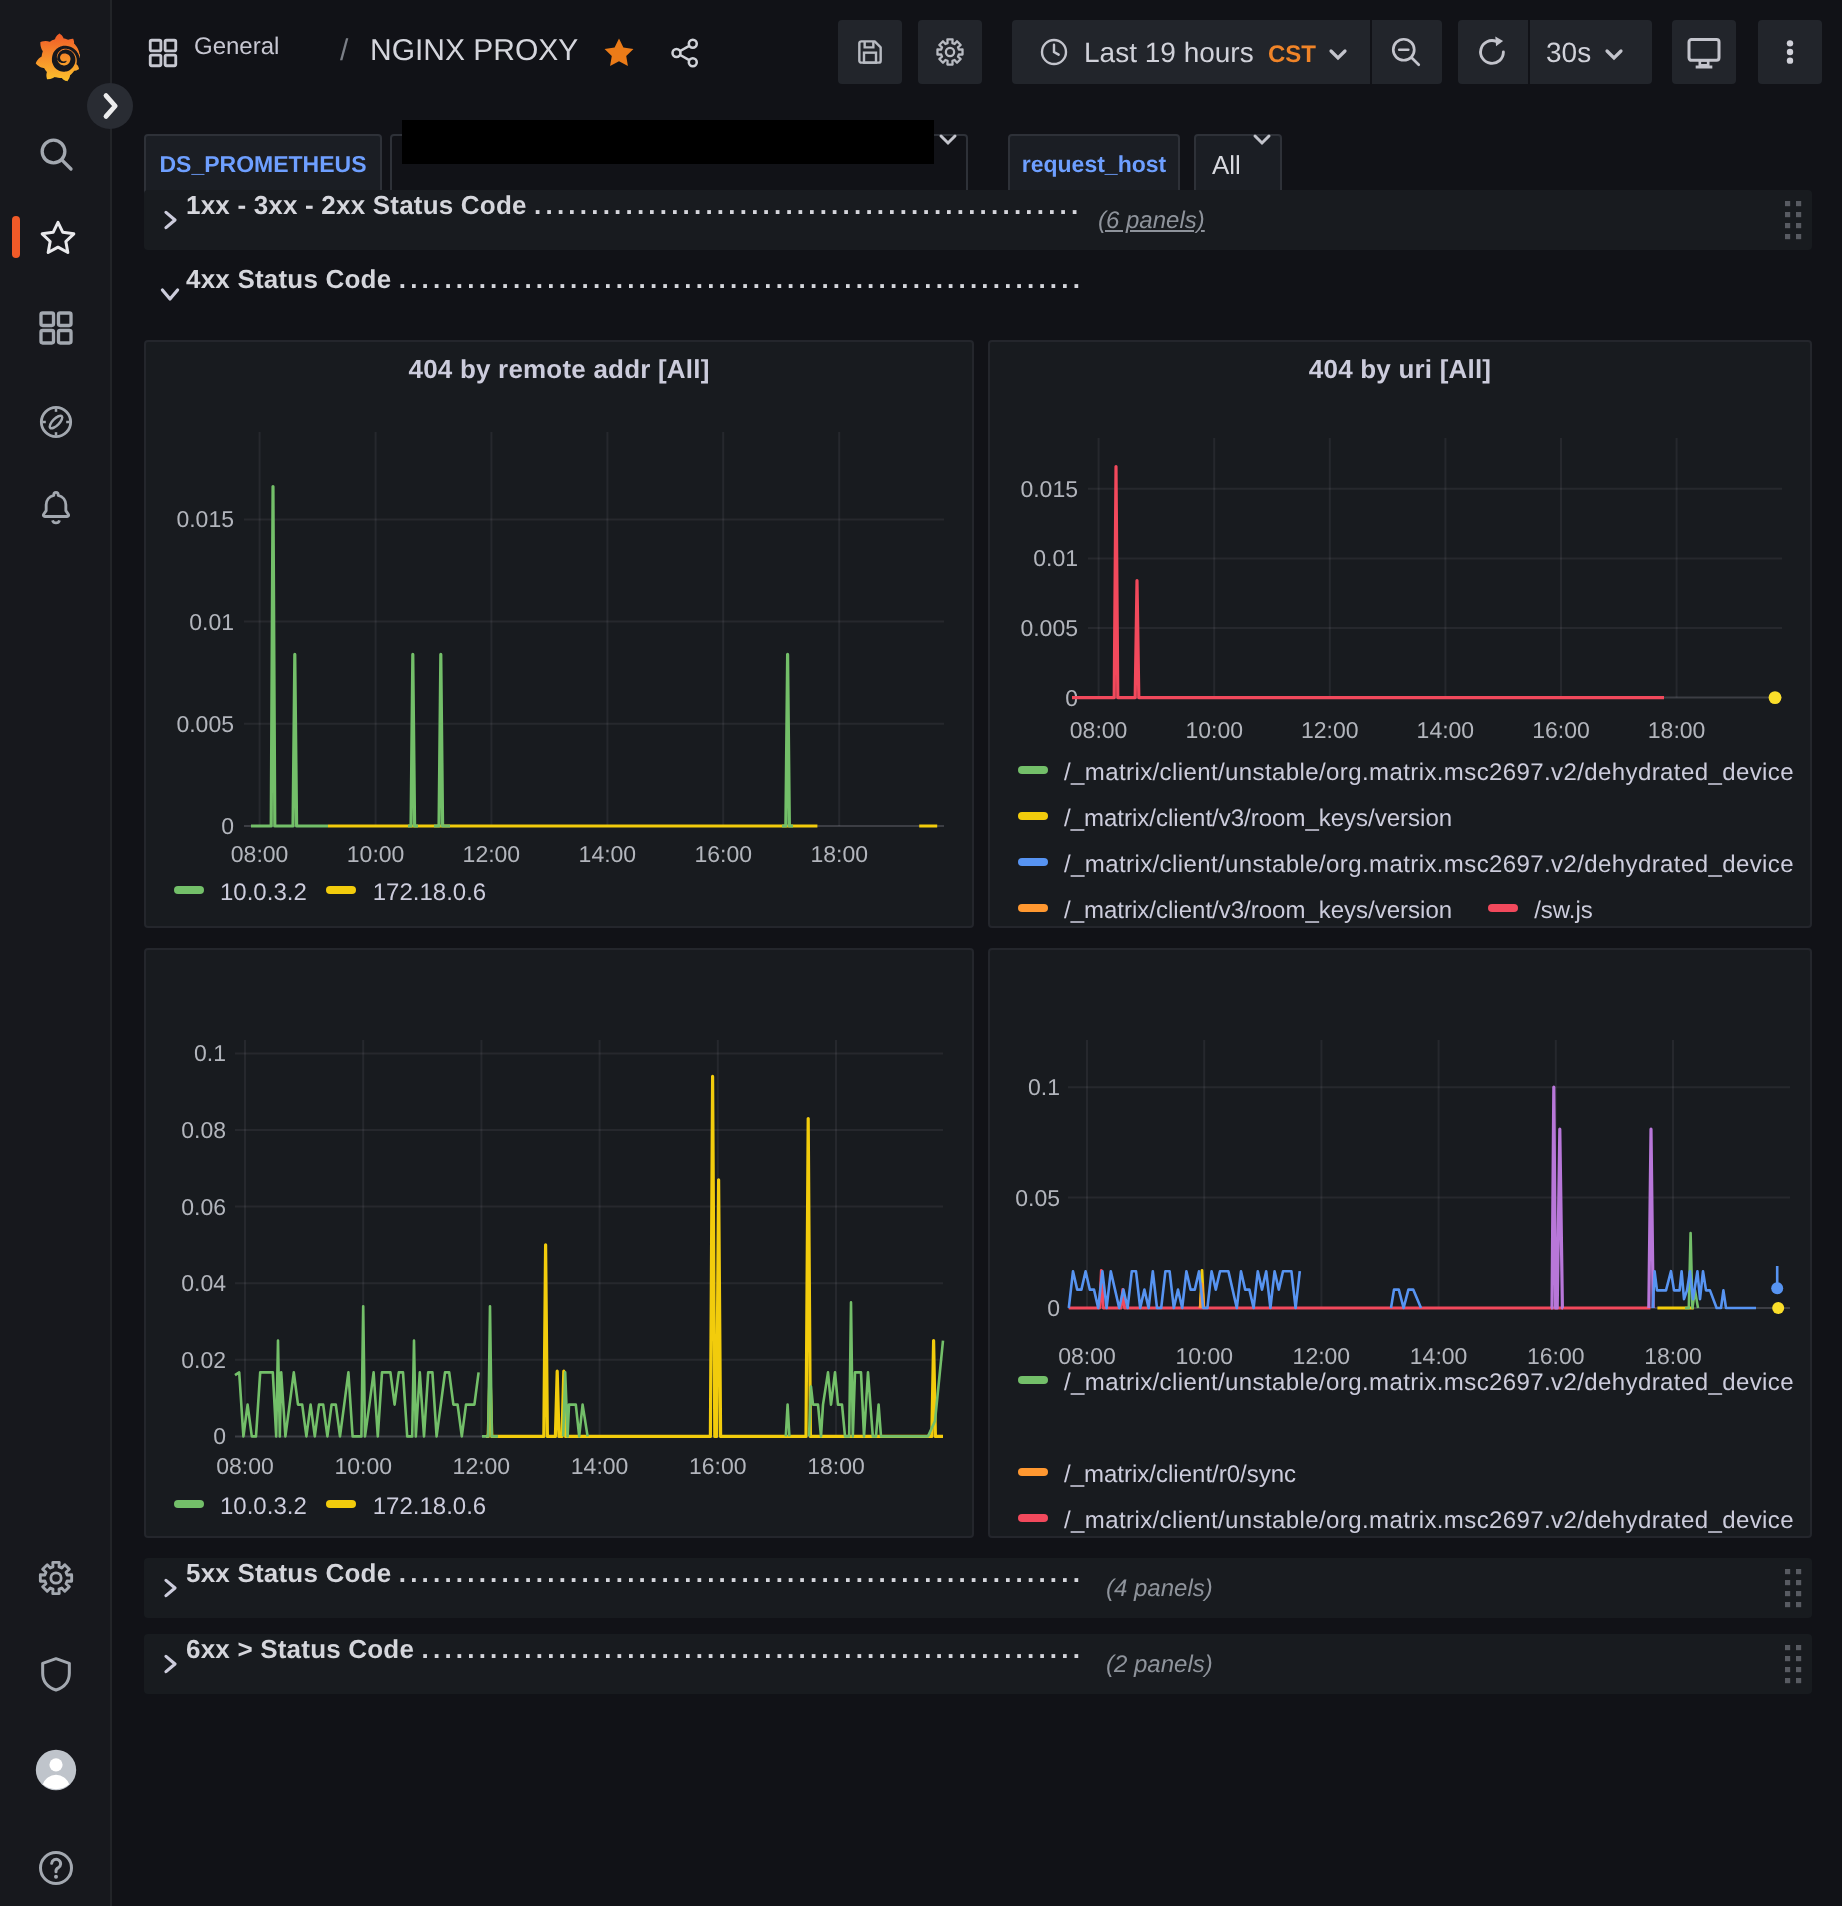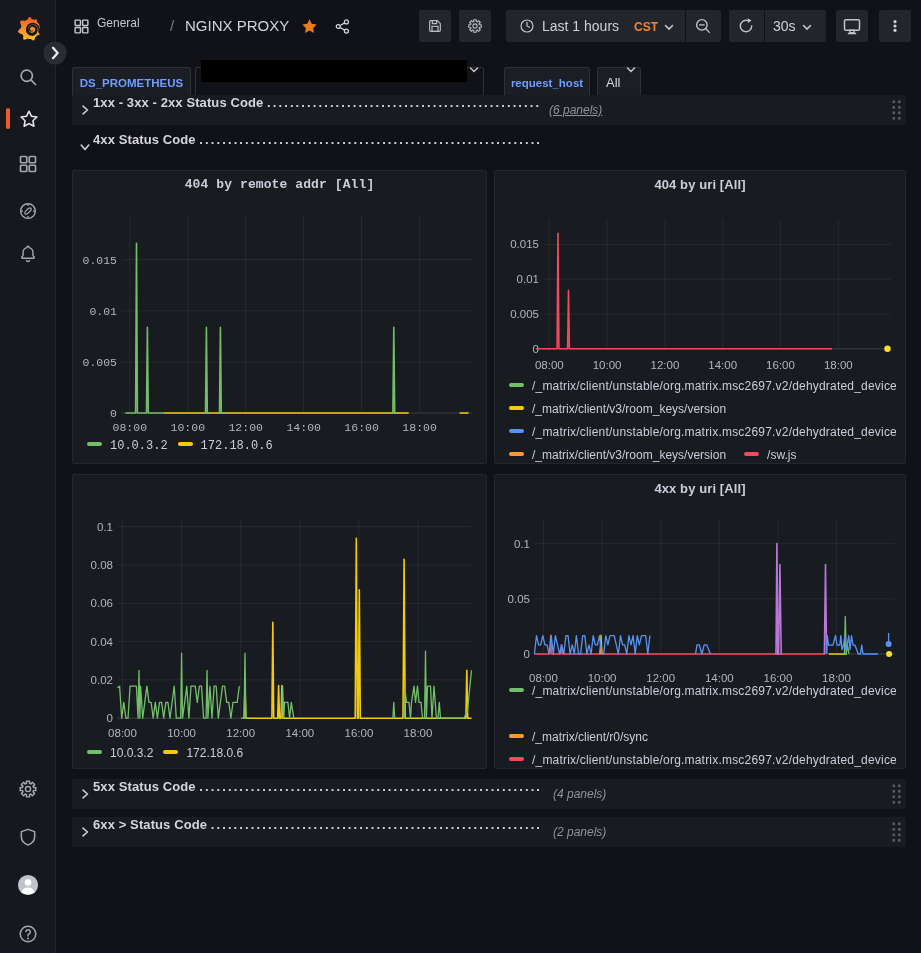--- a/index.html
+++ b/index.html
@@ -100,21 +100,21 @@
 <svg style="position:absolute;left:467px;top:18px" width="16" height="16" viewBox="0 0 24 24" xmlns="http://www.w3.org/2000/svg">
     <path d="M10.05 2.60 L13.95 2.60 L13.80 5.34 L15.44 6.02 L17.27 3.98 L20.02 6.73 L17.98 8.56 L18.66 10.20 L21.40 10.05 L21.40 13.95 L18.66 13.80 L17.98 15.44 L20.02 17.27 L17.27 20.02 L15.44 17.98 L13.80 18.66 L13.95 21.40 L10.05 21.40 L10.20 18.66 L8.56 17.98 L6.73 20.02 L3.98 17.27 L6.02 15.44 L5.34 13.80 L2.60 13.95 L2.60 10.05 L5.34 10.20 L6.02 8.56 L3.98 6.73 L6.73 3.98 L8.56 6.02 L10.20 5.34 Z" fill="none" stroke="#b8bbc2" stroke-width="1.7" stroke-linejoin="round"></path>
     <circle cx="12" cy="12" r="3.1" fill="none" stroke="#b8bbc2" stroke-width="1.7"></circle>
   </svg>
 <div class="btn" style="left:506px;width:215px;"></div>
 <div class="abs" style="left:685px;top:10px;width:1px;height:32px;background:#111217;"></div>
 <svg style="position:absolute;left:519px;top:18px" width="16" height="16" viewBox="0 0 24 24" xmlns="http://www.w3.org/2000/svg">
     <circle cx="12" cy="12" r="9" fill="none" stroke="#c3c4cc" stroke-width="1.8"></circle>
     <path d="M12 6.5 L12 12 L15.5 14" fill="none" stroke="#c3c4cc" stroke-width="1.8" stroke-linecap="round"></path>
   </svg>
-<div class="abs" style="left:542px;top:18px;font-size:14px;color:#d0d1d9;">Last 1 hours</div>
+<div class="abs" style="left:542px;top:18px;font-size:14px;color:#d0d1d9;">Last 19 hours</div>
 <div class="abs" style="left:634px;top:20px;font-size:12px;font-weight:700;color:#f08428;">CST</div>
 <svg class="abs" style="left:663px;top:21px" width="12" height="12" viewBox="0 0 12 12">
     <path d="M2.5 4.5 L6 8 L9.5 4.5" stroke="#c3c4cc" stroke-width="1.6" fill="none" stroke-linecap="round"></path>
   </svg>
 <svg style="position:absolute;left:694px;top:17px" width="18" height="18" viewBox="0 0 24 24" xmlns="http://www.w3.org/2000/svg">
     <circle cx="10.5" cy="10.5" r="7" fill="none" stroke="#c3c4cc" stroke-width="1.8"></circle>
     <line x1="7.5" y1="10.5" x2="13.5" y2="10.5" stroke="#c3c4cc" stroke-width="1.8" stroke-linecap="round"></line>
     <line x1="15.8" y1="15.8" x2="20.5" y2="20.5" stroke="#c3c4cc" stroke-width="1.8" stroke-linecap="round"></line>
   </svg>
 <div class="btn" style="left:729px;width:97px;"></div>
@@ -206,21 +206,21 @@
         <rect x="6" y="0.5" width="2.6" height="2.6"></rect>
         <rect x="0.5" y="6" width="2.6" height="2.6"></rect>
         <rect x="6" y="6" width="2.6" height="2.6"></rect>
         <rect x="0.5" y="11.5" width="2.6" height="2.6"></rect>
         <rect x="6" y="11.5" width="2.6" height="2.6"></rect>
         <rect x="0.5" y="17" width="2.6" height="2.6"></rect>
         <rect x="6" y="17" width="2.6" height="2.6"></rect>
       </g>
     </svg>
   </div>
-<div class="panel" style="left:72px;top:170px;width:415px;height:294px;font-family:Liberation Mono, monospace;">
+<div class="panel" style="left:72px;top:170px;width:415px;height:294px;">
     <div class="ptitle">404 by remote addr [All]</div>
     <svg width="414" height="294" viewBox="0 0 414 294" style="position:absolute;left:0;top:0" xmlns="http://www.w3.org/2000/svg">
       <line x1="49" y1="88.7" x2="399" y2="88.7" stroke="rgba(204,204,220,0.08)" stroke-width="1"></line>
       <line x1="49" y1="139.8" x2="399" y2="139.8" stroke="rgba(204,204,220,0.08)" stroke-width="1"></line>
       <line x1="49" y1="190.9" x2="399" y2="190.9" stroke="rgba(204,204,220,0.08)" stroke-width="1"></line>
       <line x1="56.8" y1="45" x2="56.8" y2="242.0" stroke="rgba(204,204,220,0.08)" stroke-width="1"></line>
       <line x1="114.8" y1="45" x2="114.8" y2="242.0" stroke="rgba(204,204,220,0.08)" stroke-width="1"></line>
       <line x1="172.7" y1="45" x2="172.7" y2="242.0" stroke="rgba(204,204,220,0.08)" stroke-width="1"></line>
       <line x1="230.7" y1="45" x2="230.7" y2="242.0" stroke="rgba(204,204,220,0.08)" stroke-width="1"></line>
       <line x1="288.6" y1="45" x2="288.6" y2="242.0" stroke="rgba(204,204,220,0.08)" stroke-width="1"></line>
@@ -305,21 +305,20 @@
       <path d="M170.0,243.2 L171.1,243.2 L172.0,211.2 L172.9,243.2 L198.9,243.2 L199.8,147.4 L200.7,243.2 L204.7,243.2 L205.6,210.6 L206.5,243.2 L208.0,243.2 L208.9,210.6 L209.8,243.2 L282.2,243.2 L283.3,63.2 L284.4,243.2 L285.3,243.2 L286.3,114.9 L287.3,243.2 L330.0,243.2 L331.1,84.3 L332.2,243.2 L392.9,243.2 L393.8,195.3 L394.7,243.2 L398.5,243.2" fill="none" stroke="#f2cc0c" stroke-width="1.6" stroke-linejoin="round"></path>
       <path d="M44.5,212.6 L46.6,211.2 L48.7,243.2 L50.8,227.3 L52.9,243.2 L55.0,243.2 L57.1,211.2 L59.2,211.2 L61.3,211.2 L63.4,211.2 L65.1,243.2 L66.0,195.3 L66.9,243.2 L67.6,211.2 L69.7,243.2 L71.8,227.3 L73.9,211.2 L76.0,227.3 L78.1,227.3 L80.2,243.2 L82.3,227.3 L84.4,243.2 L86.5,227.3 L88.6,227.3 L90.7,243.2 L92.8,227.3 L94.9,227.3 L97.0,243.2 L99.1,227.3 L101.2,211.2 L103.3,243.2 L105.4,243.2 L107.7,243.2 L108.6,178.1 L109.5,243.2 L111.7,227.3 L113.8,211.2 L115.9,243.2 L118.0,211.2 L122.2,211.2 L124.3,227.3 L126.4,211.2 L128.5,211.2 L130.6,243.2 L133.1,243.2 L134.0,195.3 L134.9,243.2 L136.9,211.2 L139.0,243.2 L141.1,211.2 L143.2,211.2 L145.3,243.2 L147.4,227.3 L149.5,211.2 L151.6,211.2 L153.7,227.3 L155.8,227.3 L157.9,243.2 L160.0,227.3 L164.2,227.3 L166.3,211.2" fill="none" stroke="#73bf69" stroke-width="1.3" stroke-linejoin="round"></path>
       <path d="M168.0,243.2 L171.1,243.2 L172.0,178.1 L172.9,243.2 L176.0,243.2" fill="none" stroke="#73bf69" stroke-width="1.3" stroke-linejoin="round"></path>
       <path d="M208.6,243.2 L209.6,211.2 L210.8,243.2 L211.5,227.3 L213.2,227.3 L214.9,227.3 L216.6,243.2 L218.3,227.3 L220.8,243.2" fill="none" stroke="#73bf69" stroke-width="1.3" stroke-linejoin="round"></path>
       <path d="M319.9,243.2 L320.8,227.3 L321.7,243.2" fill="none" stroke="#73bf69" stroke-width="1.3" stroke-linejoin="round"></path>
       <path d="M331.5,243.2 L332.5,218.3 L333.5,227.3 L336.0,227.3 L337.5,243.2 L338.5,227.3 L341.0,211.2 L342.5,227.3 L344.5,211.2 L346.0,227.3 L348.0,227.3 L349.5,243.2 L351.6,243.2 L352.5,176.2 L353.4,243.2 L354.5,211.2 L357.5,211.2 L359.0,243.2 L361.0,211.2 L363.4,243.2 L365.0,243.2 L366.3,227.3 L367.5,243.2 L388.0,243.2 L391.0,243.2 L394.5,235.5 L398.5,195.3" fill="none" stroke="#73bf69" stroke-width="1.3" stroke-linejoin="round"></path>
     </svg>
     <div class="legend" style="left:14px;top:745px;top:271px;"><span class="sw" style="background:#73bf69"></span>10.0.3.2<span class="sw" style="background:#f2cc0c;margin-left:10px;"></span>172.18.0.6</div>
   </div>
 <div class="panel" style="left:494px;top:474px;width:412px;height:295px;">
-    <div class="ptitle">4xx by uri [All]</div>
     <svg width="412" height="295" viewBox="0 0 412 295" style="position:absolute;left:0;top:0" xmlns="http://www.w3.org/2000/svg">
       <line x1="39" y1="68.6" x2="400" y2="68.6" stroke="rgba(204,204,220,0.08)" stroke-width="1"></line>
       <line x1="39" y1="123.8" x2="400" y2="123.8" stroke="rgba(204,204,220,0.08)" stroke-width="1"></line>
       <line x1="48.5" y1="45" x2="48.5" y2="179.0" stroke="rgba(204,204,220,0.08)" stroke-width="1"></line>
       <line x1="107.1" y1="45" x2="107.1" y2="179.0" stroke="rgba(204,204,220,0.08)" stroke-width="1"></line>
       <line x1="165.7" y1="45" x2="165.7" y2="179.0" stroke="rgba(204,204,220,0.08)" stroke-width="1"></line>
       <line x1="224.3" y1="45" x2="224.3" y2="179.0" stroke="rgba(204,204,220,0.08)" stroke-width="1"></line>
       <line x1="282.9" y1="45" x2="282.9" y2="179.0" stroke="rgba(204,204,220,0.08)" stroke-width="1"></line>
       <line x1="341.5" y1="45" x2="341.5" y2="179.0" stroke="rgba(204,204,220,0.08)" stroke-width="1"></line>
       <line x1="39" y1="179.0" x2="400" y2="179.0" stroke="rgba(204,204,220,0.20)" stroke-width="1"></line>

